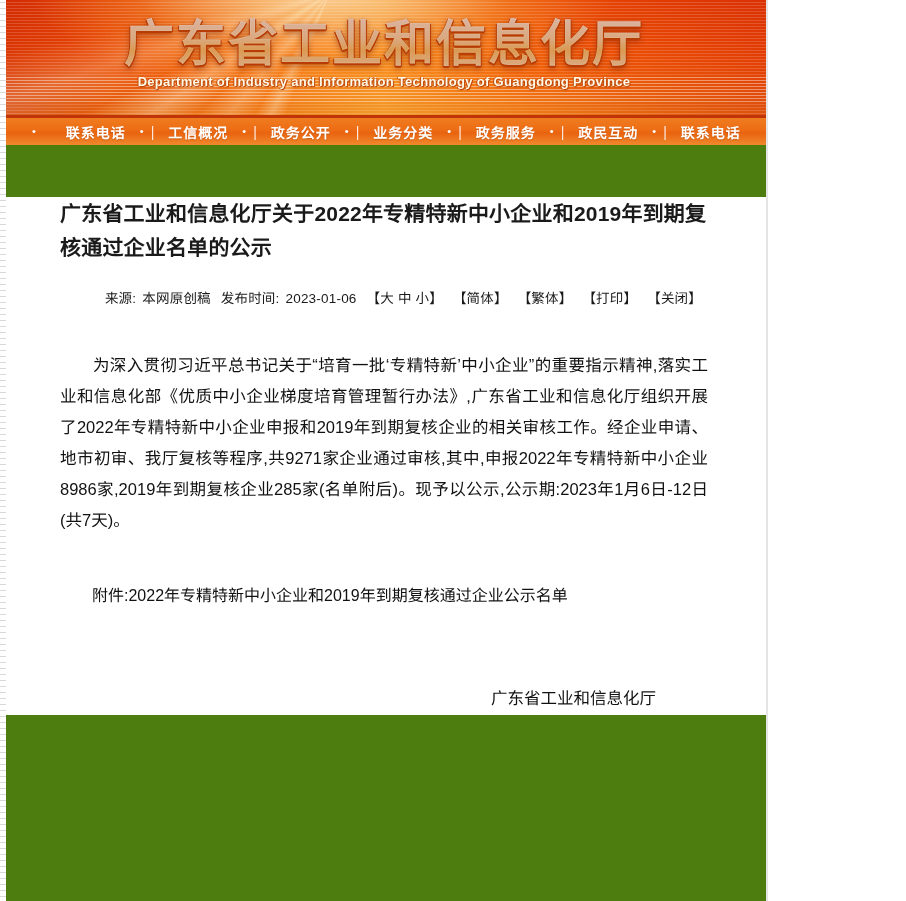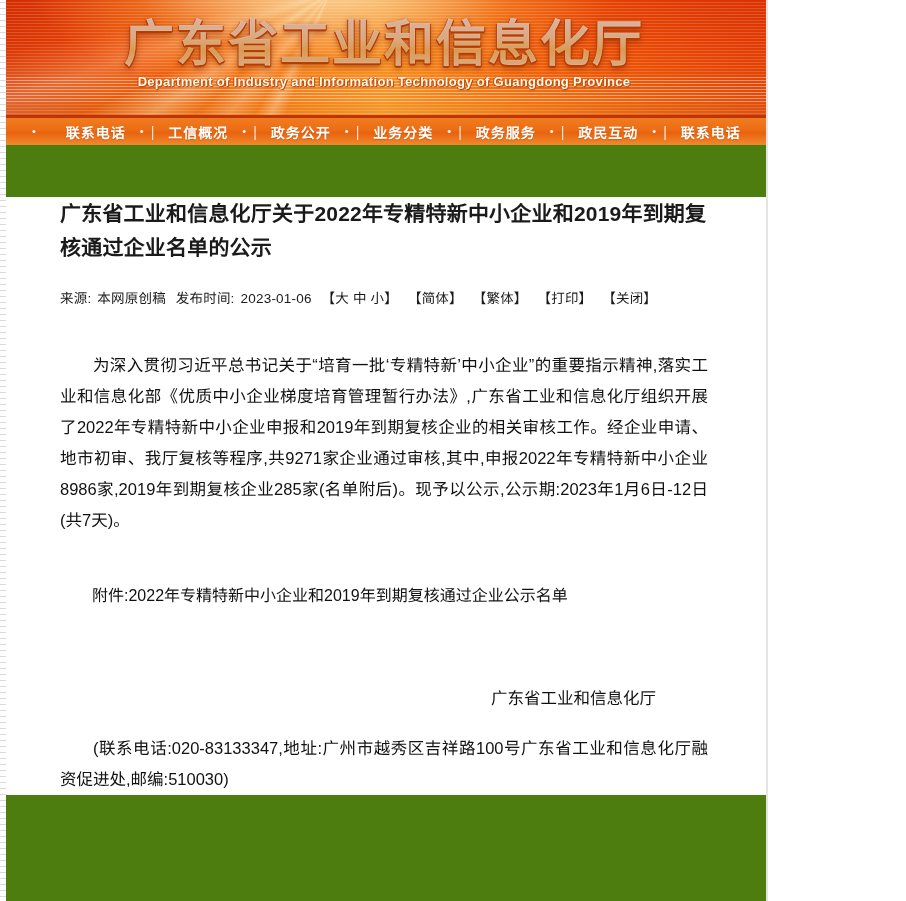--- a/index.html
+++ b/index.html
@@ -144,21 +144,21 @@
     margin-top:52px;
     text-align:left;
     font-size:21px;
     font-weight:bold;
     line-height:34px;
     color:#1a1a1a;
     letter-spacing:0.2px;
   }
   .meta {
     margin-top:22px;
-    text-align:left;
+    text-align:right;
     font-size:13.5px;
     color:#1a1a1a;
     letter-spacing:0.2px;
   }
   .meta .seg { margin-right:6px; }
   .meta .brk { cursor:pointer; }
   .meta .size-big { cursor:pointer; }
   .meta .size-mid { cursor:pointer; }
   .meta .size-small { cursor:pointer; }
 
@@ -274,16 +274,15 @@
     <div class="body-text">
       <p>为深入贯彻习近平总书记关于“培育一批‘专精特新’中小企业”的重要指示精神,落实工业和信息化部《优质中小企业梯度培育管理暂行办法》,广东省工业和信息化厅组织开展了2022年专精特新中小企业申报和2019年到期复核企业的相关审核工作。经企业申请、地市初审、我厅复核等程序,共9271家企业通过审核,其中,申报2022年专精特新中小企业8986家,2019年到期复核企业285家(名单附后)。现予以公示,公示期:2023年1月6日-12日(共7天)。</p>
     </div>
 
     <div class="attach-line">附件:2022年专精特新中小企业和2019年到期复核通过企业公示名单</div>
 
     <div class="sign">
       <div>广东省工业和信息化厅</div>
     </div>
 
-    <div class="contact">(联系电话:020-83133347,地址:广州市越秀区吉祥路100号广东省工业和信息化厅融资促进处,邮编:510030)</div>
 
   </main>
 </div>
 
 </body></html>

